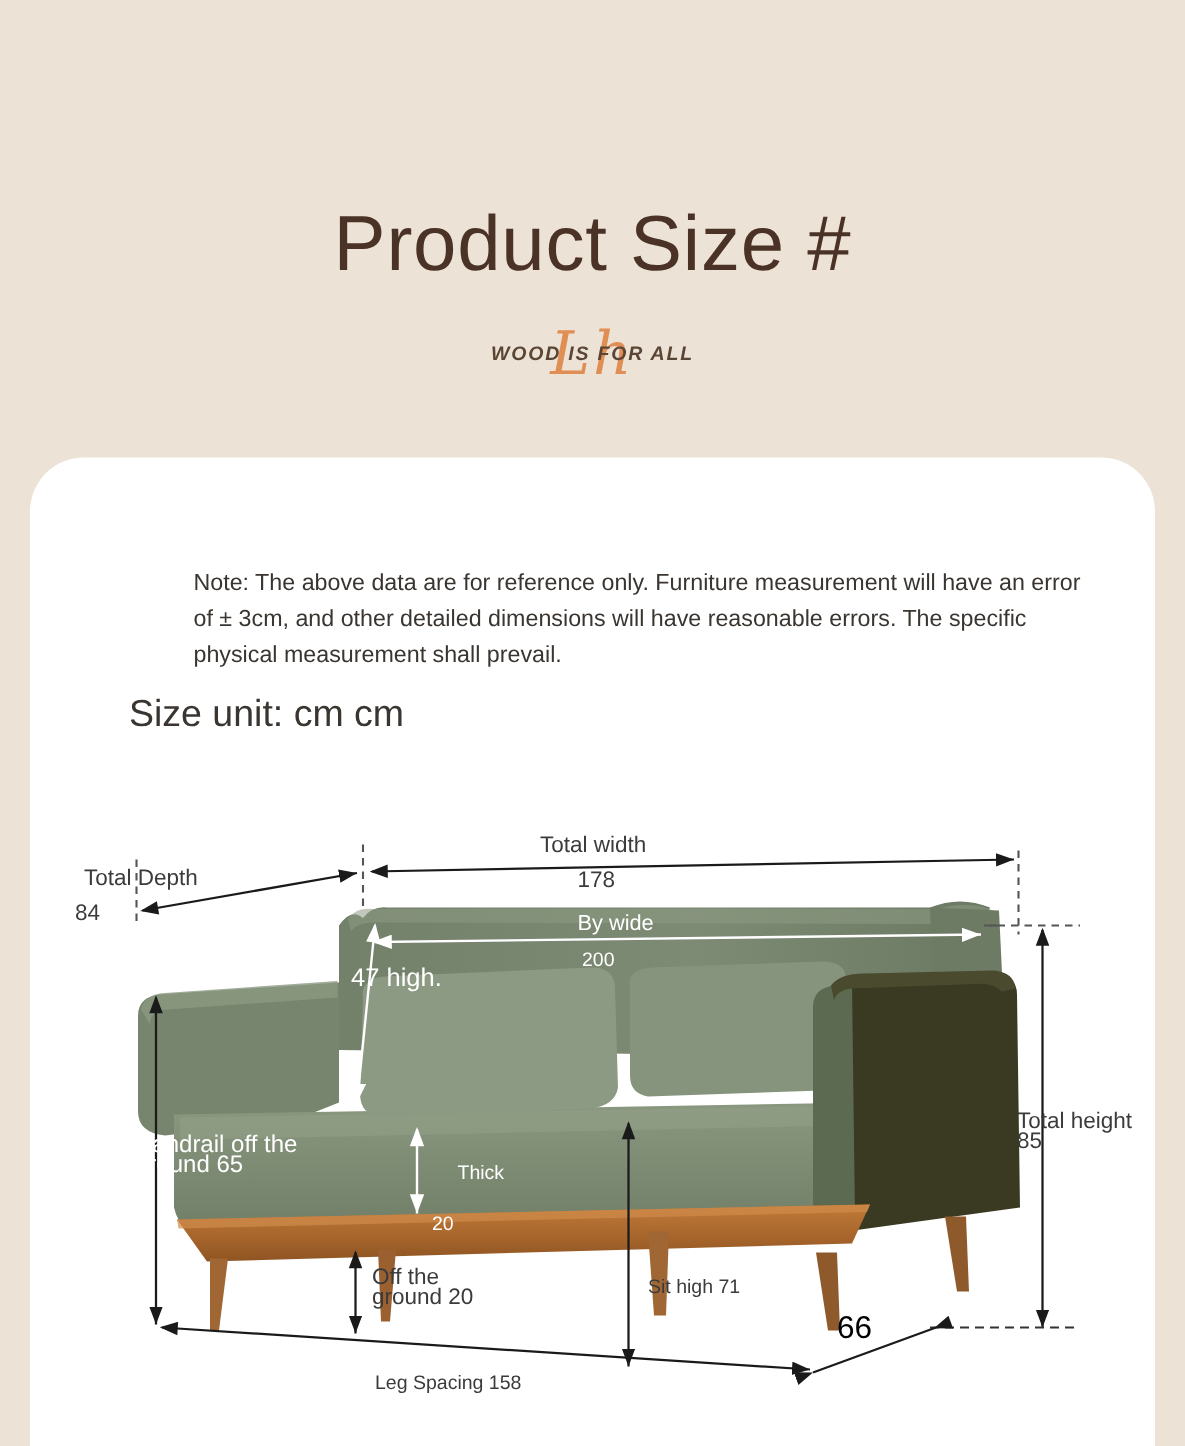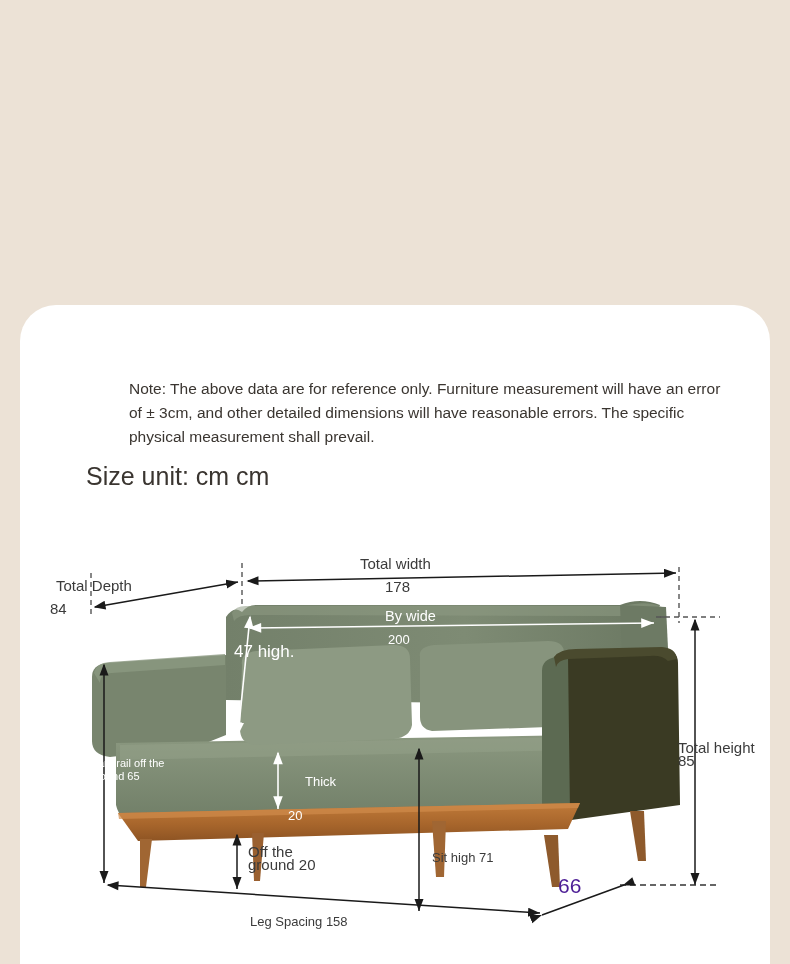--- a/index.html
+++ b/index.html
@@ -63,28 +63,35 @@
   }
 
   
   .stage{position:absolute;left:0;top:0;width:750px;height:659px;}
   .stage svg{position:absolute;left:0;top:0;}
 
   
   .lbl{position:absolute;font-size:15px;color:#3b3b3b;line-height:13px;white-space:pre-line;}
   .lbl.w{color:#ffffff;}
   .lbl.big{font-size:14.5px;}
-  .lbl.huge{font-size:21px;color:#4c1d95;}
+  .lbl.huge{font-size:21px;color:#000000;}
   .lbl.mid{font-size:13px;}
 </style>
 </head>
 <body>
 
 <div class="page">
 
+  <div class="header">
+    <div class="title">Product Size #</div>
+    <div class="logo-wrap">
+      <div class="logo-script">Lh</div>
+      <div class="logo-text">WOOD IS FOR ALL</div>
+    </div>
+  </div>
 
   <div class="card">
 
     <div class="note">Note: The above data are for reference only. Furniture measurement will have an error of ± 3cm, and other detailed dimensions will have reasonable errors. The specific physical measurement shall prevail.</div>
     <div class="unit">Size unit: cm cm</div>
 
     <div class="stage">
 
       <svg width="750" height="659" viewBox="0 0 750 659">
         <defs>
@@ -194,21 +201,21 @@
       <div class="lbl" style="left:365px;top:275px;">178</div>
 
       <div class="lbl w big" style="left:365px;top:305px;">By wide</div>
       <div class="lbl w" style="left:368px;top:328px;font-size:13px;">200</div>
 
       <div class="lbl w" style="left:214px;top:340px;font-size:17px;">47 high.</div>
 
       <div class="lbl" style="left:658px;top:436px;">Total height</div>
       <div class="lbl" style="left:658px;top:449px;">85</div>
 
-      <div class="lbl w" style="left:70px;top:452px;font-size:11px;">Handrail off the
+      <div class="lbl w" style="left:70px;top:452px;font-size:16px;">Handrail off the
 ground 65</div>
 
       <div class="lbl w mid" style="left:268px;top:470px;margin-left:17px;">Thick</div>
       <div class="lbl w mid" style="left:268px;top:504px;">20</div>
 
       <div class="lbl" style="left:228px;top:540px;">Off the
 ground 20</div>
 
       <div class="lbl mid" style="left:412px;top:546px;">Sit high 71</div>
 

